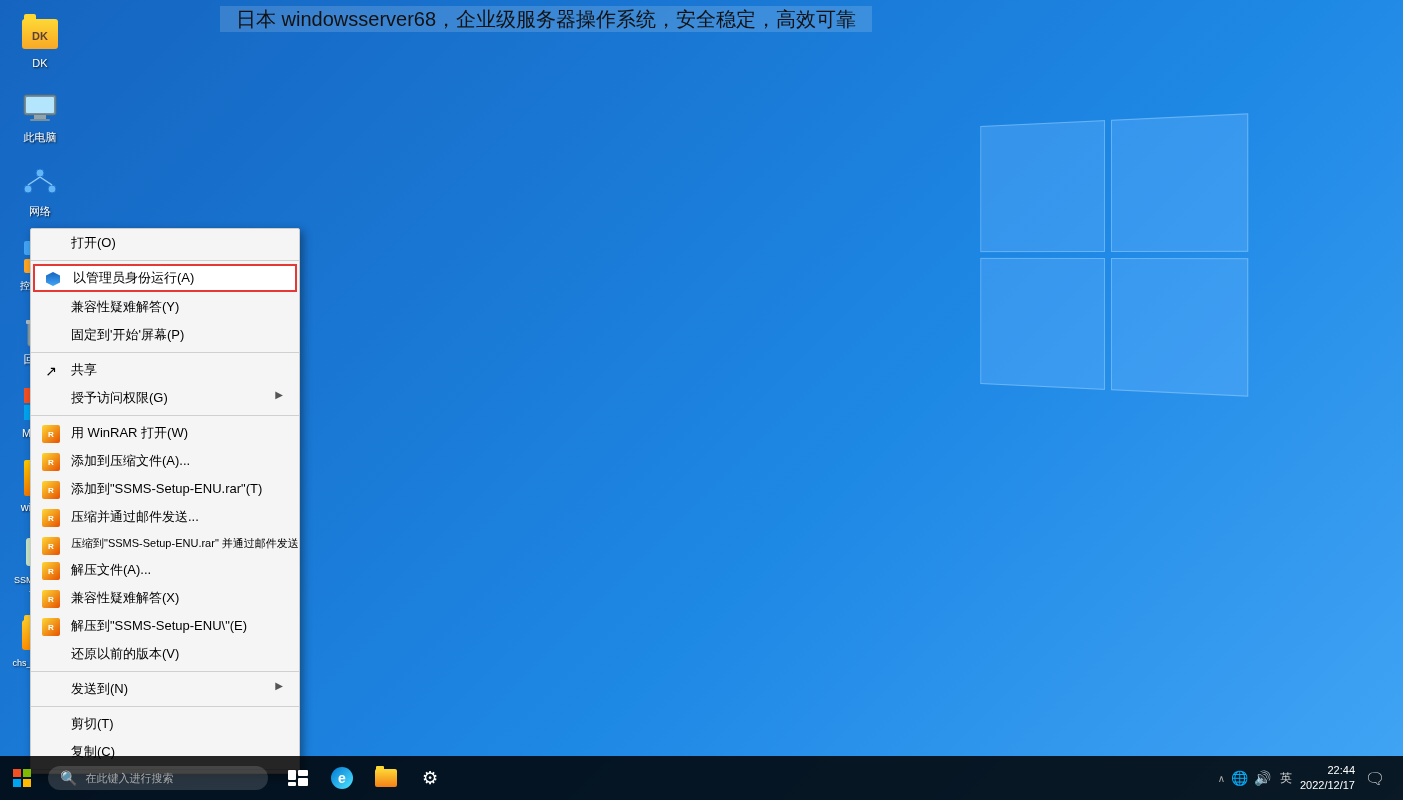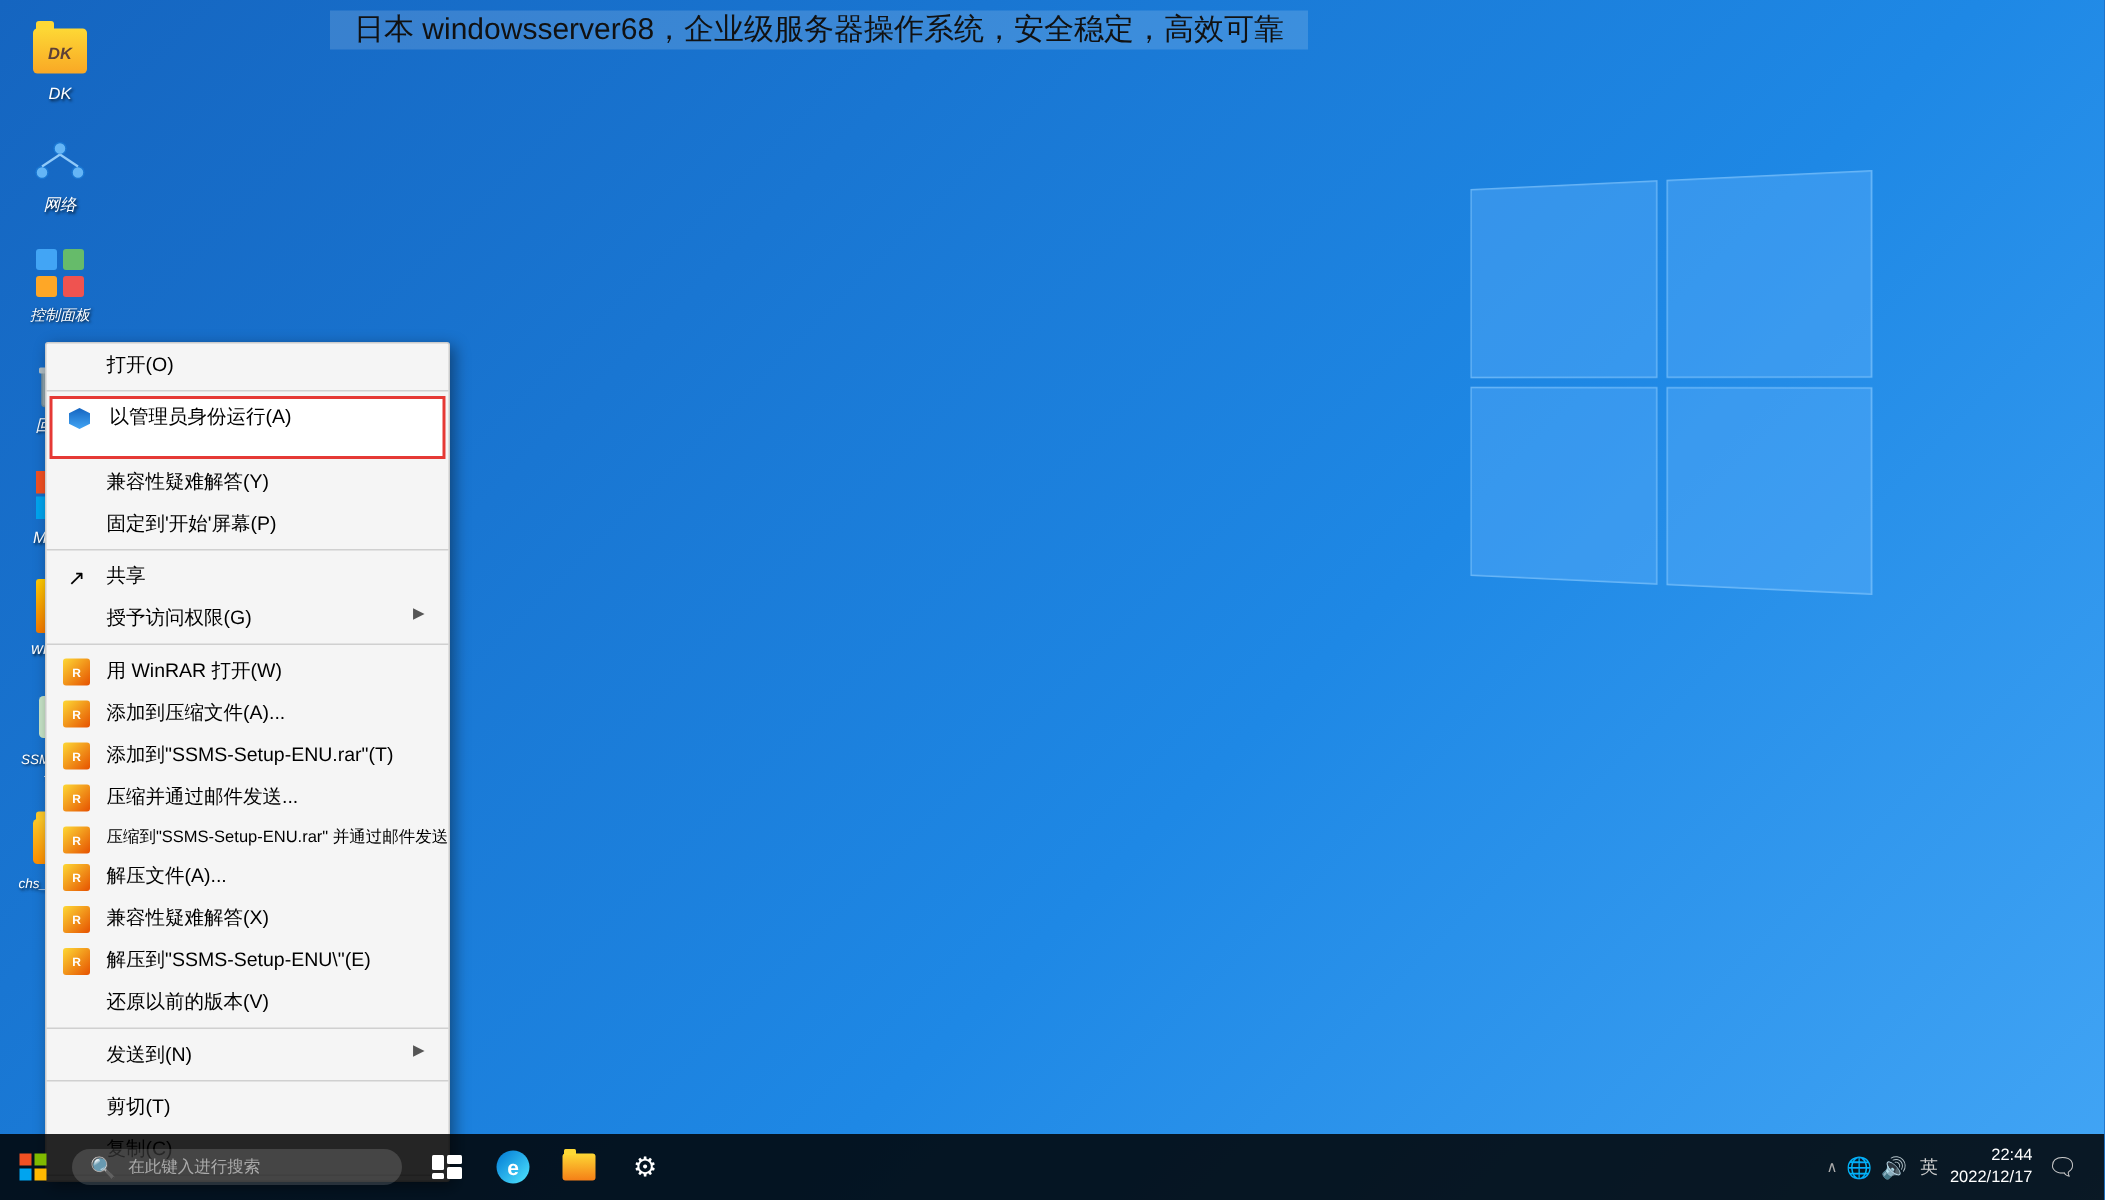--- a/index.html
+++ b/index.html
@@ -68,21 +68,20 @@
       padding: 10px 0 10px 5px;
     }
     .desktop-icon {
       display: flex;
       flex-direction: column;
       align-items: center;
       cursor: pointer;
       padding: 4px;
       border-radius: 4px;
       width: 70px;
-      font-style: italic;
     }
     .desktop-icon .icon-img {
       width: 40px;
       height: 40px;
       display: flex;
       align-items: center;
       justify-content: center;
       font-size: 28px;
       margin-bottom: 3px;
     }
@@ -128,21 +127,21 @@
       cursor: pointer;
       position: relative;
       white-space: nowrap;
       display: flex;
       align-items: flex-start;
     }
     .context-menu-item.highlighted {
       background: #ffffff;
       border: 2px solid #e53935;
       margin: 1px 2px;
-      padding: 3px 14px 17px 38px;
+      padding: 3px 14px 3px 38px;
     }
     .context-menu-item .item-icon {
       position: absolute;
       left: 10px;
       width: 20px;
       height: 20px;
       display: flex;
       align-items: center;
       justify-content: center;
       font-size: 14px;
@@ -426,20 +425,31 @@
     <div class="desktop-icon">
       <div class="icon-img">
         <div style="width:36px;height:30px;background:linear-gradient(180deg,#fdd835,#f9a825);border-radius:3px;position:relative;display:flex;align-items:center;justify-content:center;">
           <div style="position:absolute;top:-5px;left:2px;width:12px;height:6px;background:#fdd835;border-radius:2px 2px 0 0;"></div>
           <span style="font-size:11px;font-weight:bold;color:#5d4037;margin-top:3px;">DK</span>
         </div>
       </div>
       <div class="icon-label">DK</div>
     </div>
 
+    <div class="desktop-icon">
+      <div class="icon-img">
+        <svg width="36" height="30" viewBox="0 0 36 30">
+          <rect x="2" y="2" width="32" height="20" rx="2" fill="#78909c" stroke="#546e7a" stroke-width="1"></rect>
+          <rect x="4" y="4" width="28" height="16" rx="1" fill="#b3e5fc"></rect>
+          <rect x="12" y="22" width="12" height="4" fill="#90a4ae"></rect>
+          <rect x="8" y="26" width="20" height="2" rx="1" fill="#78909c"></rect>
+        </svg>
+      </div>
+      <div class="icon-label">此电脑</div>
+    </div>
 
     <div class="desktop-icon">
       <div class="icon-img">
         <svg width="36" height="30" viewBox="0 0 36 30">
           <circle cx="18" cy="6" r="4" fill="#64b5f6" stroke="#1976d2" stroke-width="1"></circle>
           <circle cx="6" cy="22" r="4" fill="#64b5f6" stroke="#1976d2" stroke-width="1"></circle>
           <circle cx="30" cy="22" r="4" fill="#64b5f6" stroke="#1976d2" stroke-width="1"></circle>
           <line x1="18" y1="10" x2="6" y2="18" stroke="#90caf9" stroke-width="1.5"></line>
           <line x1="18" y1="10" x2="30" y2="18" stroke="#90caf9" stroke-width="1.5"></line>
         </svg>

